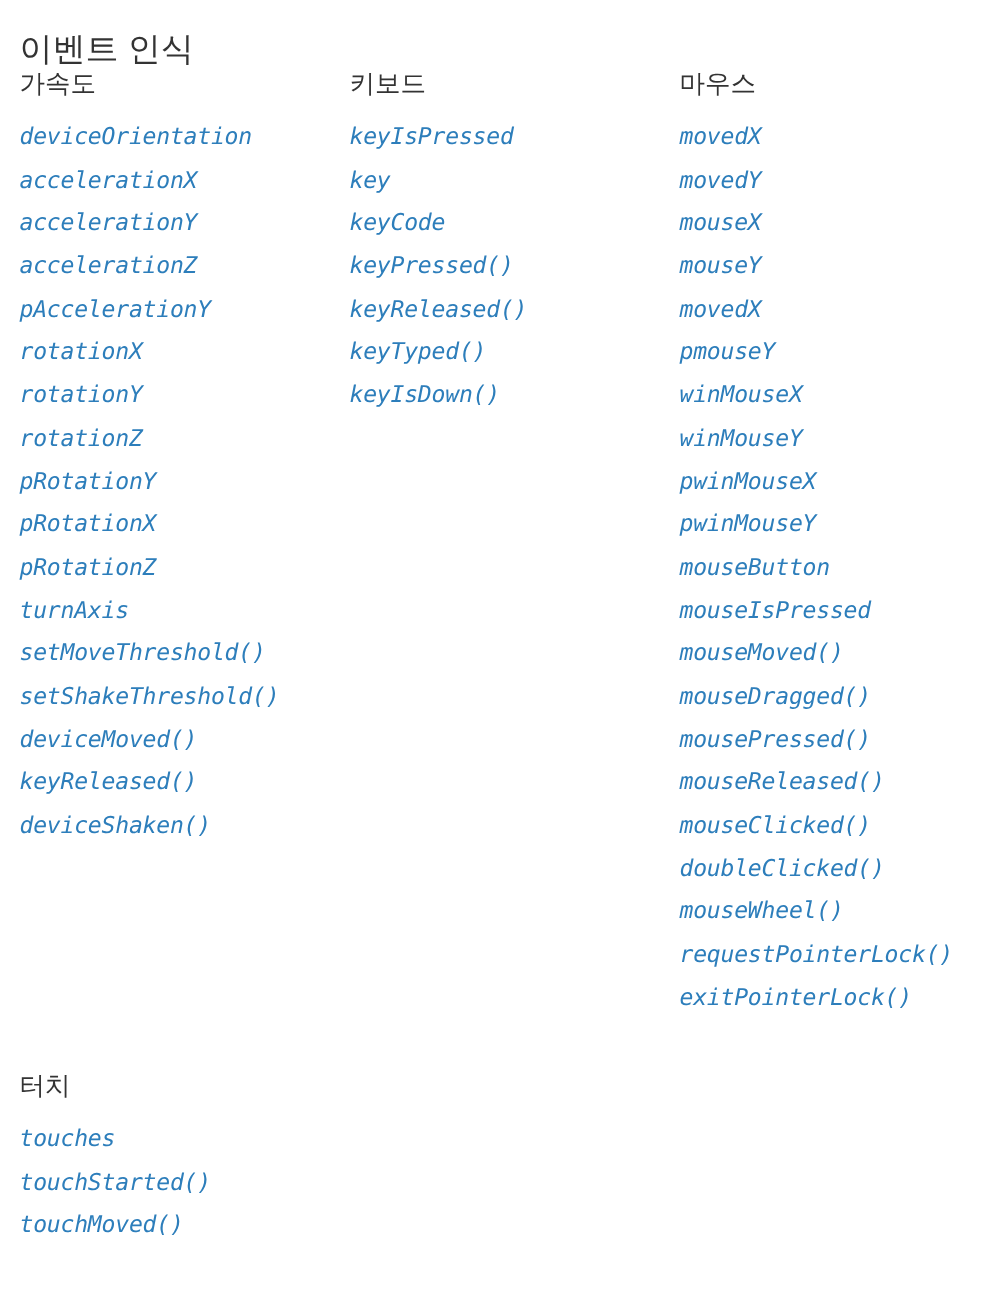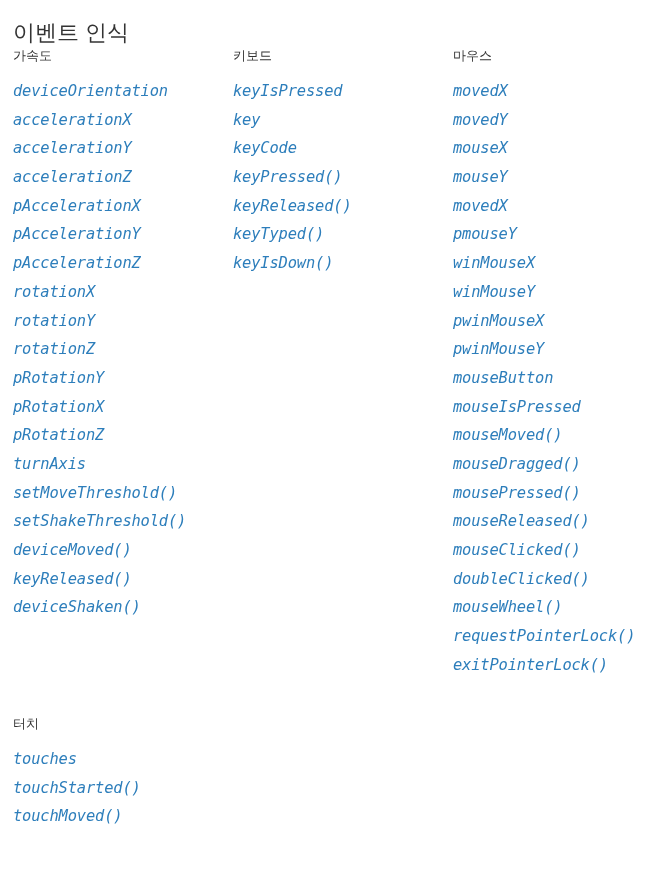--- a/index.html
+++ b/index.html
@@ -56,21 +56,21 @@
 
   
   .section-row2 {
     position: absolute;
     left: 13px;
     top: 712px;
     width: 215px;
   }
 
   .group-heading {
-    font-size: 13px;
+    font-size: 17px;
     line-height: 24px;
     font-weight: 400;
     color: #333333;
     margin: 0 0 9px 0;
     white-space: nowrap;
   }
 
   .link-list {
     list-style: none;
     margin: 0;
@@ -102,23 +102,21 @@
 
   <div class="columns">
 
     <div class="column col-1">
       <div class="group-heading">가속도</div>
       <ul class="link-list">
         <li><a class="api-link" href="#">deviceOrientation</a></li>
         <li><a class="api-link" href="#">accelerationX</a></li>
         <li><a class="api-link" href="#">accelerationY</a></li>
         <li><a class="api-link" href="#">accelerationZ</a></li>
-        <li><a class="api-link" href="#">pAccelerationX</a></li>
         <li><a class="api-link" href="#">pAccelerationY</a></li>
-        <li><a class="api-link" href="#">pAccelerationZ</a></li>
         <li><a class="api-link" href="#">rotationX</a></li>
         <li><a class="api-link" href="#">rotationY</a></li>
         <li><a class="api-link" href="#">rotationZ</a></li>
         <li><a class="api-link" href="#">pRotationY</a></li>
         <li><a class="api-link" href="#">pRotationX</a></li>
         <li><a class="api-link" href="#">pRotationZ</a></li>
         <li><a class="api-link" href="#">turnAxis</a></li>
         <li><a class="api-link" href="#">setMoveThreshold()</a></li>
         <li><a class="api-link" href="#">setShakeThreshold()</a></li>
         <li><a class="api-link" href="#">deviceMoved()</a></li>

